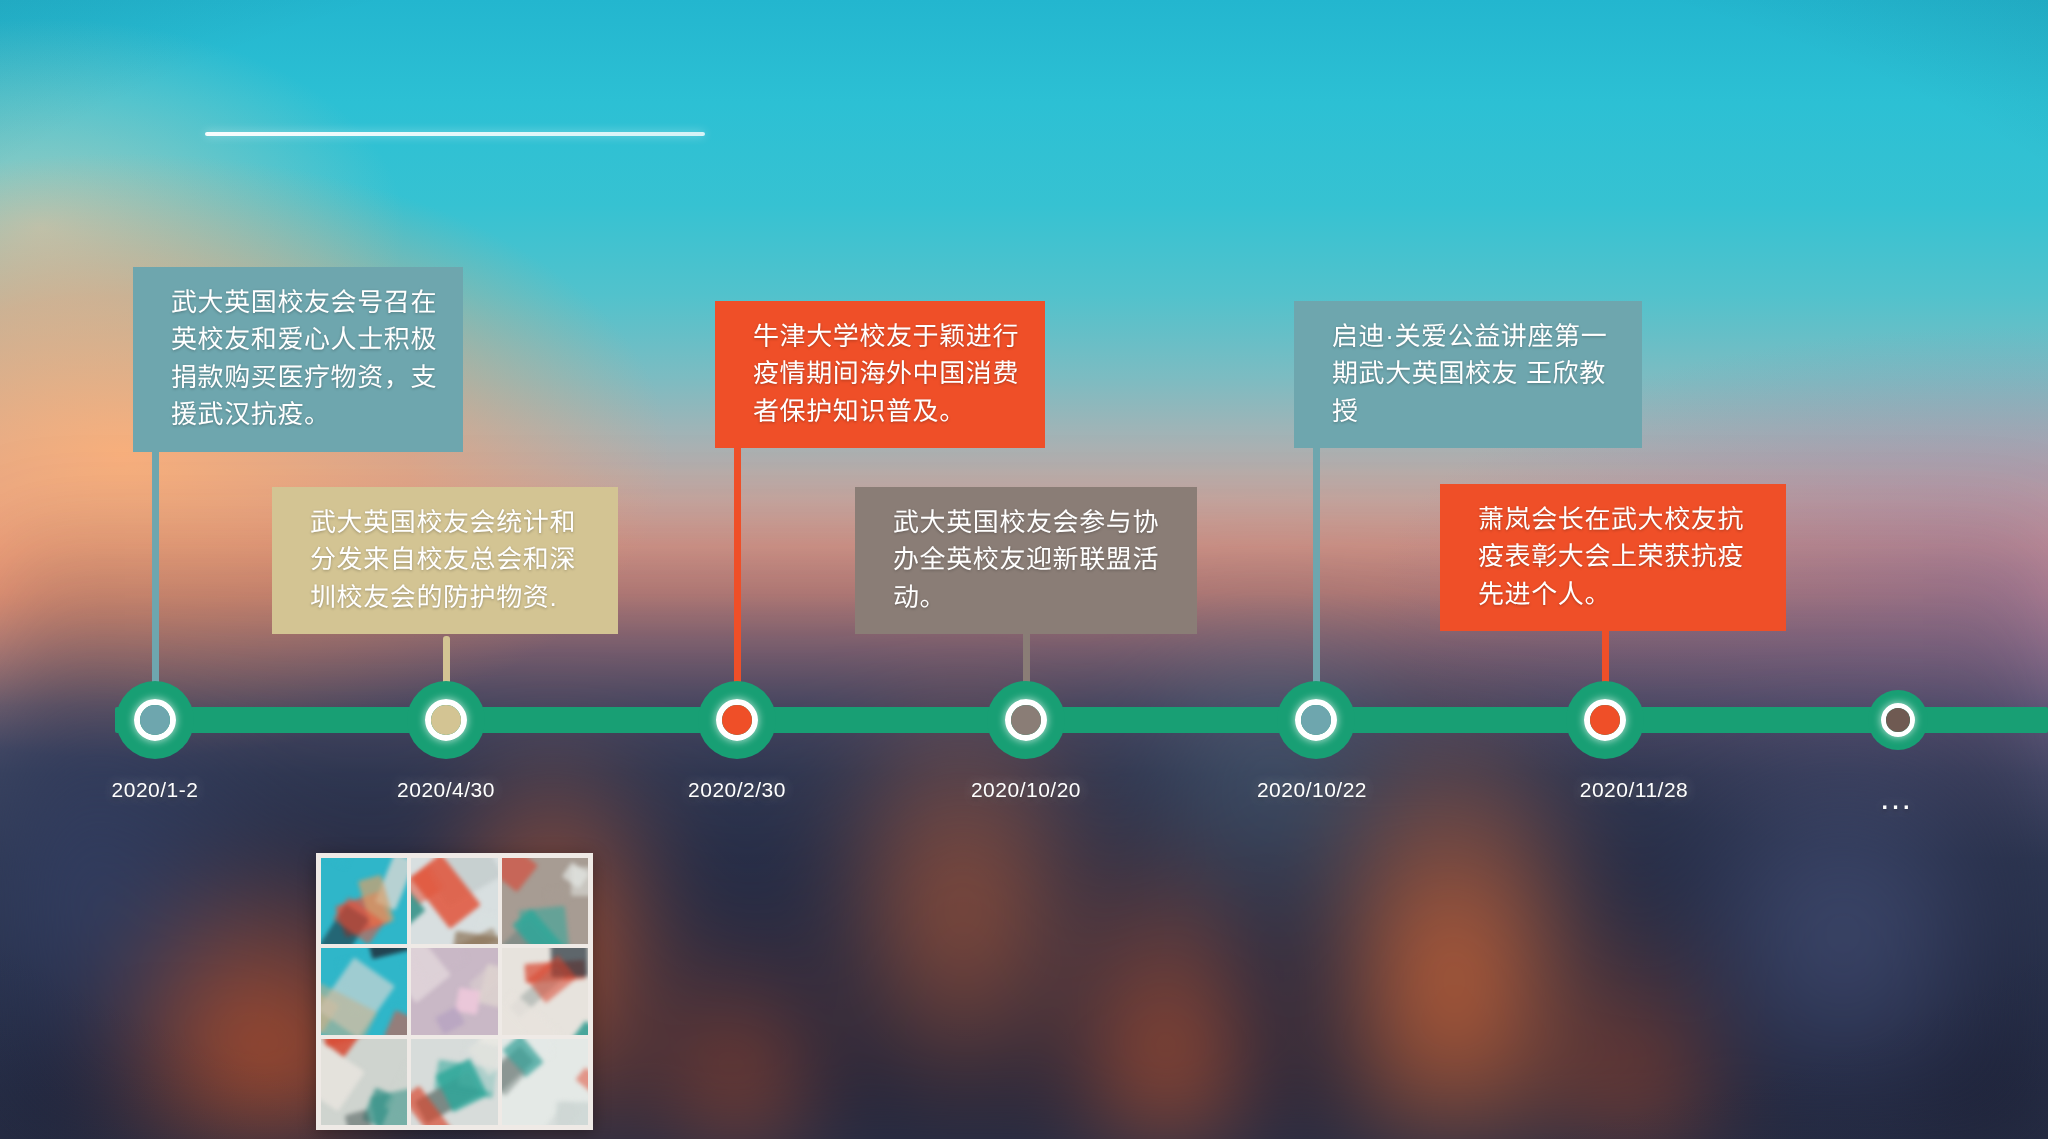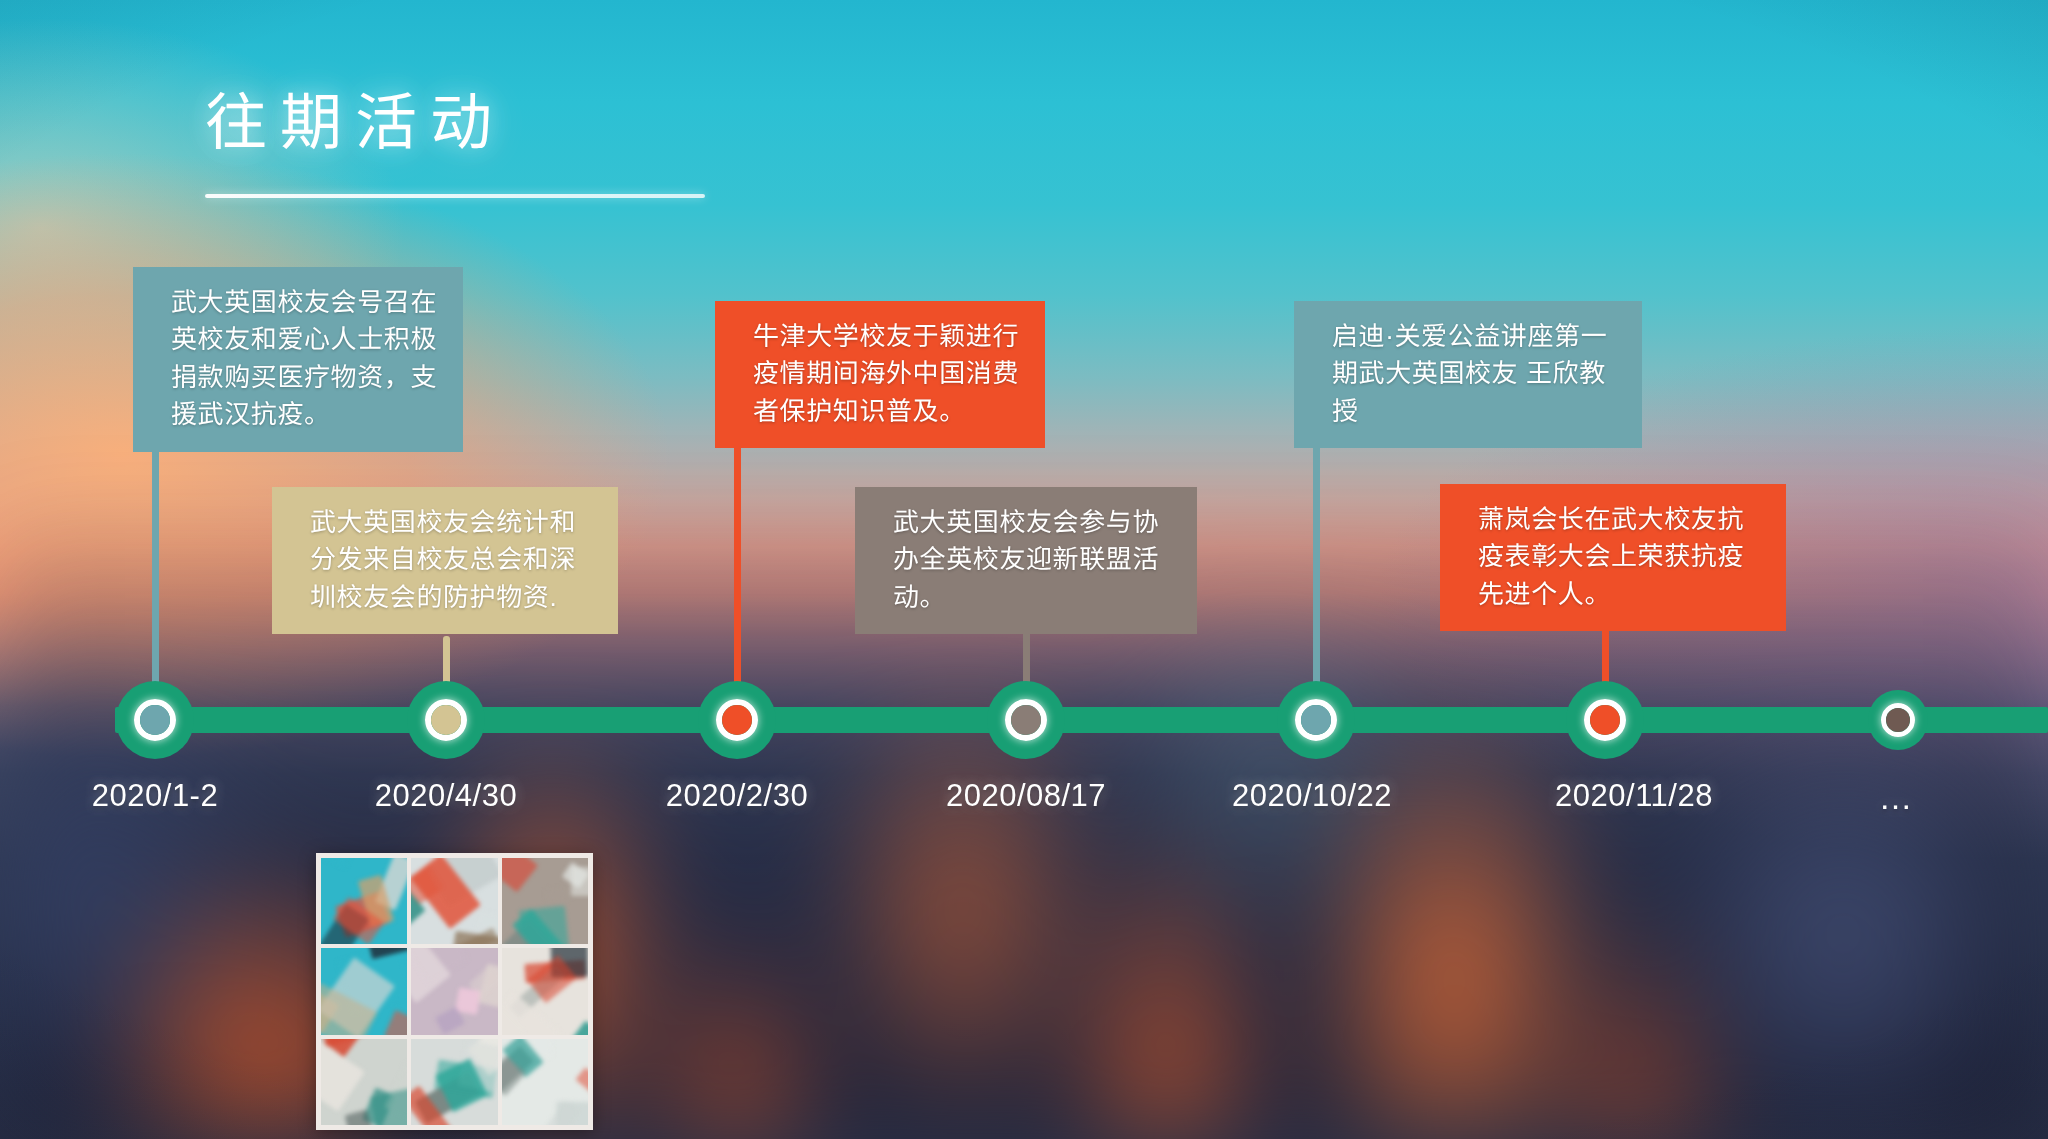--- a/index.html
+++ b/index.html
@@ -138,21 +138,21 @@
     letter-spacing: 0.6px;
     text-shadow: 0 1px 3px rgba(0,0,0,0.28);
   }
 
   
   .date {
     position: absolute;
     top: 778px;
     transform: translateX(-50%);
     color: #ffffff;
-    font-size: 31px;
+    font-size: 21px;
     letter-spacing: 0.5px;
     white-space: nowrap;
     text-shadow: 0 0 12px rgba(255,255,255,0.40), 0 2px 5px rgba(0,0,0,0.40);
   }
   .date.ellipsis { font-size: 34px; letter-spacing: 5px; }
 
   
   .collage {
     position: absolute;
     left: 316px;
@@ -179,21 +179,20 @@
 <body>
 
 <div id="stage">
 
   <div class="bg-layer bg-sky"></div>
   <div class="bg-layer bg-sunglow"></div>
   <div class="bg-layer bg-city"></div>
   <div class="bg-layer bg-vignette"></div>
 
   <div class="header">
-    <div class="page-title">往期活动</div>
     <div class="title-rule"></div>
   </div>
 
   <div class="rail"></div>
 
   <div id="stems">
       <div class="stem" style="left: 152px; top: 333px; height: 387px; background: rgb(110, 166, 174);"></div>
       <div class="stem" style="left: 443px; top: 636px; height: 84px; background: rgb(211, 196, 147);"></div>
       <div class="stem" style="left: 734px; top: 333px; height: 387px; background: rgb(239, 79, 40);"></div>
       <div class="stem" style="left: 1023px; top: 609px; height: 111px; background: rgb(138, 125, 118);"></div>
@@ -242,21 +241,21 @@
       <div class="node small" style="left: 1898px;">
         <div class="node-ring">
           <div class="node-dot" style="background: rgb(111, 90, 82);"></div>
         </div>
       </div>
     </div>
   <div id="dates">
       <div class="date" style="left: 155px;">2020/1-2</div>
       <div class="date" style="left: 446px;">2020/4/30</div>
       <div class="date" style="left: 737px;">2020/2/30</div>
-      <div class="date" style="left: 1026px;">2020/08/17</div>
+      <div class="date" style="left: 1026px;">2020/10/20</div>
       <div class="date" style="left: 1312px;">2020/10/22</div>
       <div class="date" style="left: 1634px;">2020/11/28</div>
       <div class="date ellipsis" style="left: 1898px;">…</div>
     </div>
 
   <div class="collage">
       <div class="tile" style="background: rgb(47, 182, 201);">
         <div style="position: absolute; inset: -20%; filter: blur(2px);">
           <i style="background: rgb(232, 81, 58); left: 29%; top: 47%; width: 39%; height: 27%; transform: rotate(-19deg); opacity: 0.7;"></i>
           <i style="background: rgb(207, 214, 212); left: 66%; top: 12%; width: 18%; height: 44%; transform: rotate(22deg); opacity: 0.85;"></i>

